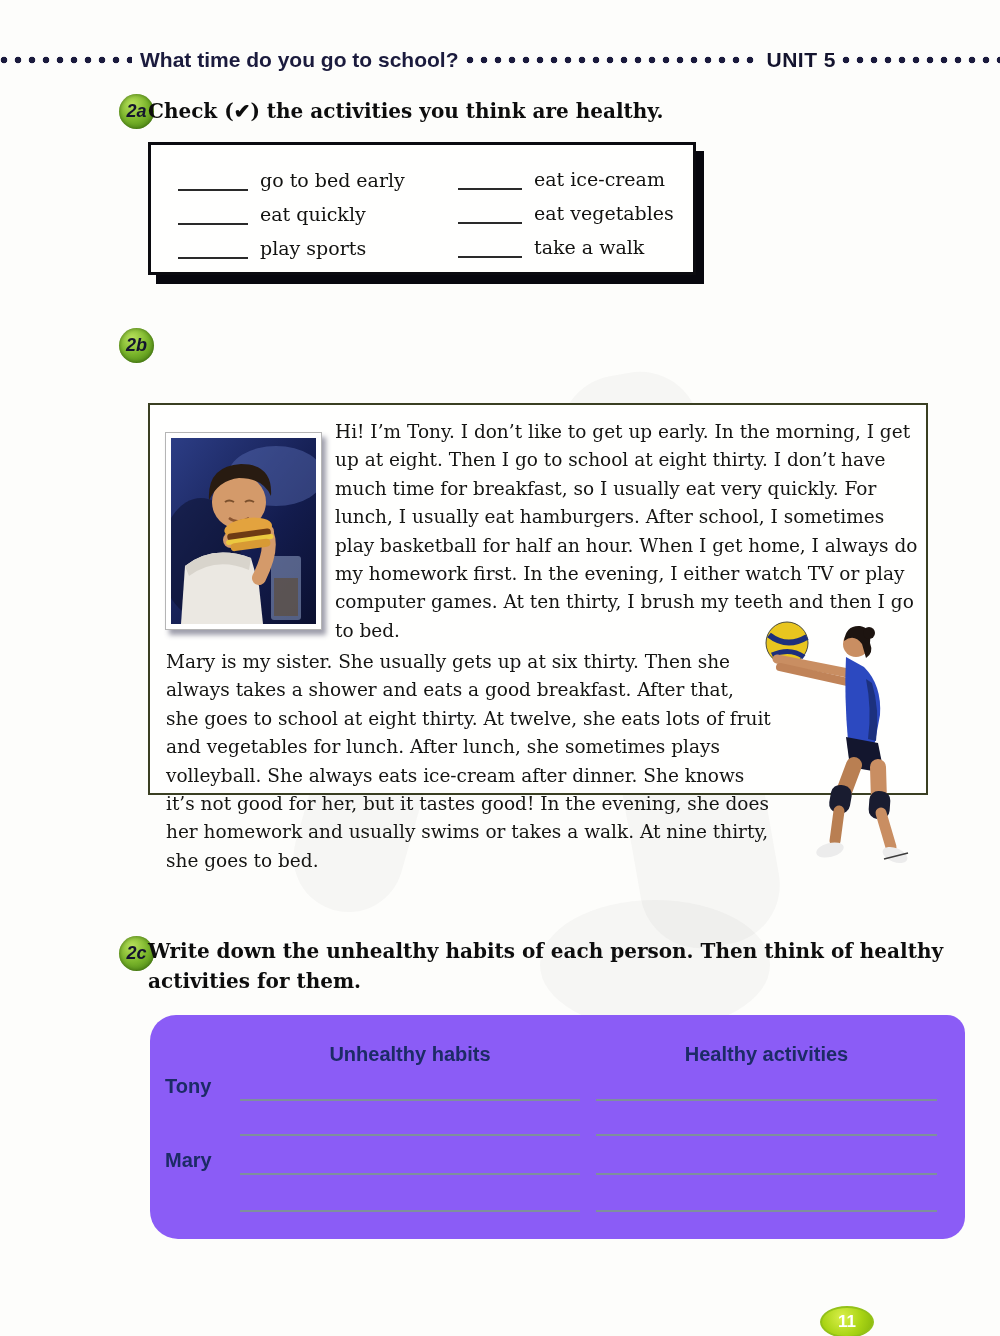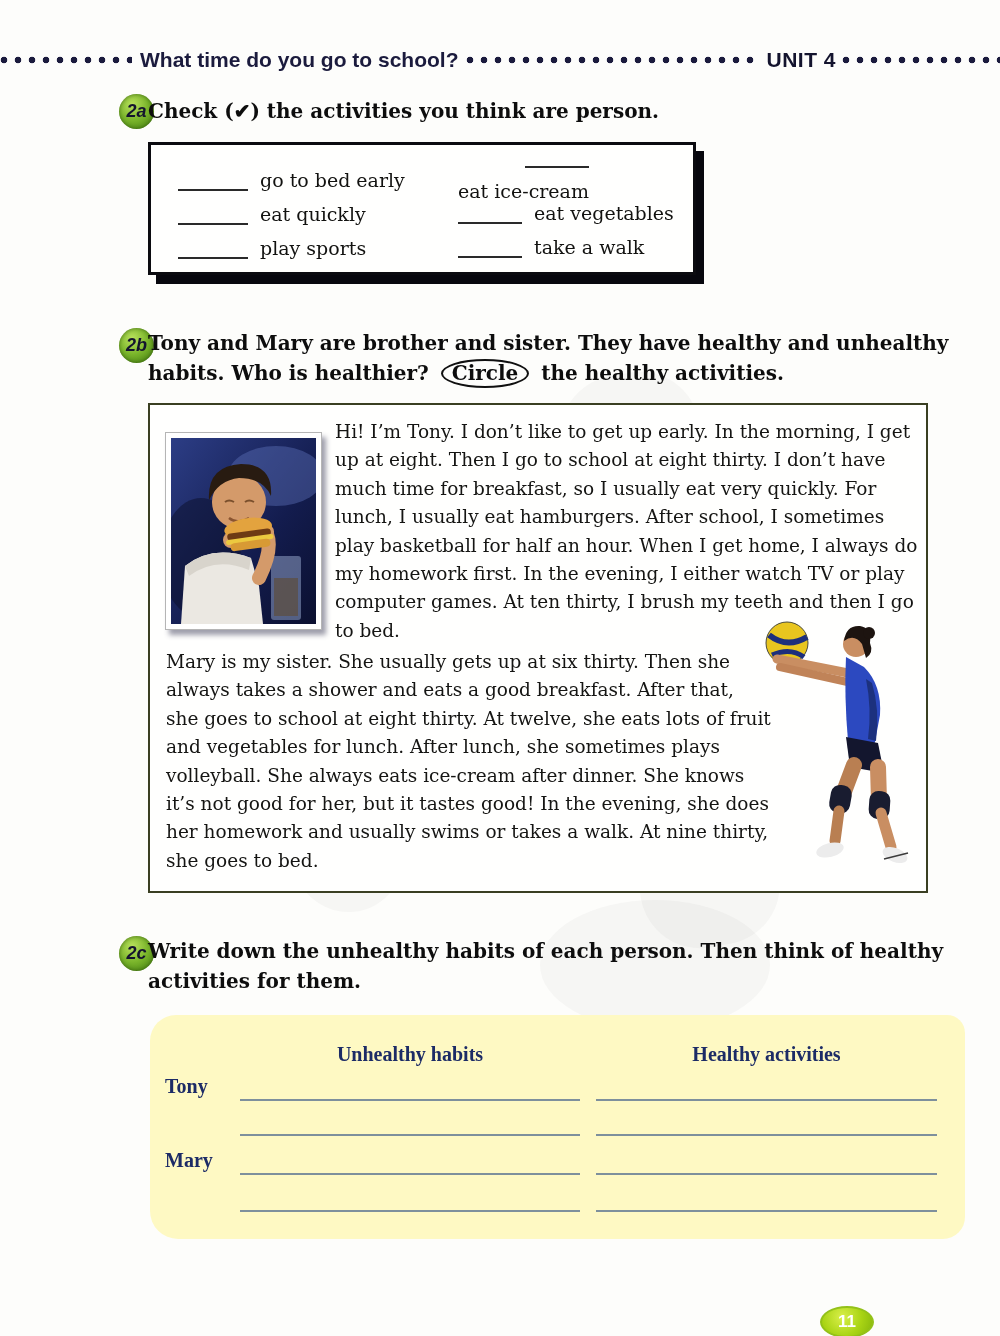--- a/index.html
+++ b/index.html
@@ -50,21 +50,21 @@
     background: #fffffe; border: 3px solid #0b0b10;
     box-shadow: 8px 9px 0 #07070e;
   }
   .chk-row { position: absolute; display: flex; align-items: flex-end; gap: 12px; height: 24px; }
   .blank { display: inline-block; width: 70px; height: 18px; border-bottom: 2px solid #2a2a2a; }
   .blank.short { width: 64px; }
   .chk-label { font-family: "DejaVu Serif", serif; font-size: 19px; color: #121210; white-space: nowrap; line-height: 22px; }
 
   
   .reading-box {
-    position: absolute; left: 148px; top: 403px; width: 780px; height: 490px;
+    position: absolute; left: 148px; top: 403px; width: 780px; height: 392px;
     background: #fffffe; border: 2px solid #3a3f22;
   }
   .photo-frame {
     position: absolute; left: 15px; top: 27px; width: 157px; height: 198px;
     background: #ffffff; border: 1px solid #b5b5b5; padding: 5px;
     box-shadow: 4px 5px 5px rgba(40,40,70,0.45);
   }
   .photo-frame svg { display: block; width: 100%; height: 100%; }
   .para {
     position: absolute; font-family: "DejaVu Serif", serif; font-size: 18.5px;
@@ -76,21 +76,21 @@
   .volleyball svg { display: block; width: 100%; height: 100%; }
 
   .circle-word {
     display: inline-block; border: 2.5px solid #101010; border-radius: 50%;
     padding: 0 9px 1px 9px; margin: 0 5px; line-height: 24px;
   }
 
   
   .worksheet {
     position: absolute; left: 150px; top: 1015px; width: 815px; height: 224px;
-    background: #fef9c3; border-radius: 26px 18px 22px 28px; font-family: Liberation Serif, serif;
+    background: #8b5cf6; border-radius: 26px 18px 22px 28px;
   }
   .col-header {
     position: absolute; top: 28px; font-weight: 700; font-size: 20px; color: #1c2b66;
     text-align: center;
   }
   .col-header.c1 { left: 90px; width: 340px; }
   .col-header.c2 { left: 446px; width: 341px; }
   .row-label { position: absolute; left: 15px; font-weight: 700; font-size: 20px; color: #1c2b66; }
   .write-line { position: absolute; height: 0; border-bottom: 2px solid #7e909c; }
   .write-line.c1 { left: 90px; width: 340px; }
@@ -112,60 +112,55 @@
 <div id="page">
 
   <div class="wm wm1"></div>
   <div class="wm wm2"></div>
   <div class="wm wm3"></div>
 
   <div class="header">
     <div class="dots dots-left"></div>
     <div class="header-title">What time do you go to school?</div>
     <div class="dots dots-mid"></div>
-    <div class="header-unit">UNIT 4</div>
+    <div class="header-unit">UNIT 5</div>
     <div class="dots dots-right"></div>
   </div>
 
   <div class="badge" style="left:79px; top:94px;">2a</div>
-  <div class="instruction" style="left:148px; top:96px; width:620px;">Check (✔) the activities you think are person.</div>
+  <div class="instruction" style="left:148px; top:96px; width:620px;">Check (✔) the activities you think are healthy.</div>
 
   <div class="check-box">
     <div class="chk-row" style="left:27px; top:22px;align-items:flex-end;">
       <span class="blank"></span>
       <span class="chk-label">go to bed early</span>
     </div>
     <div class="chk-row" style="left:27px; top:56px;">
       <span class="blank"></span>
       <span class="chk-label">eat quickly</span>
     </div>
     <div class="chk-row" style="left:27px; top:90px;">
       <span class="blank"></span>
       <span class="chk-label">play sports</span>
     </div>
-    <div class="chk-row" style="left:307px; top:21px;flex-direction:column;">
+    <div class="chk-row" style="left:307px; top:21px;">
       <span class="blank short"></span>
       <span class="chk-label">eat ice-cream</span>
     </div>
     <div class="chk-row" style="left:307px; top:55px;">
       <span class="blank short"></span>
       <span class="chk-label">eat vegetables</span>
     </div>
     <div class="chk-row" style="left:307px; top:89px;">
       <span class="blank short"></span>
       <span class="chk-label">take a walk</span>
     </div>
   </div>
 
   <div class="badge" style="left:79px; top:328px;">2b</div>
-  <div class="instruction" style="left:148px; top:328px; width:812px;">
-    <span>Tony and Mary are brother and sister. They have healthy and unhealthy habits. Who is healthier?</span>
-    <span class="circle-word">Circle</span>
-    <span>the healthy activities.</span>
-  </div>
 
   <div class="reading-box">
 
     <figure class="photo-frame" style="margin:0;">
       <svg viewBox="0 0 145 186" preserveAspectRatio="none">
         <defs>
           <linearGradient id="tg" x1="0" y1="0" x2="1" y2="1">
             <stop offset="0" stop-color="#2c3d85"></stop>
             <stop offset="0.6" stop-color="#131c4e"></stop>
             <stop offset="1" stop-color="#0b1030"></stop>

